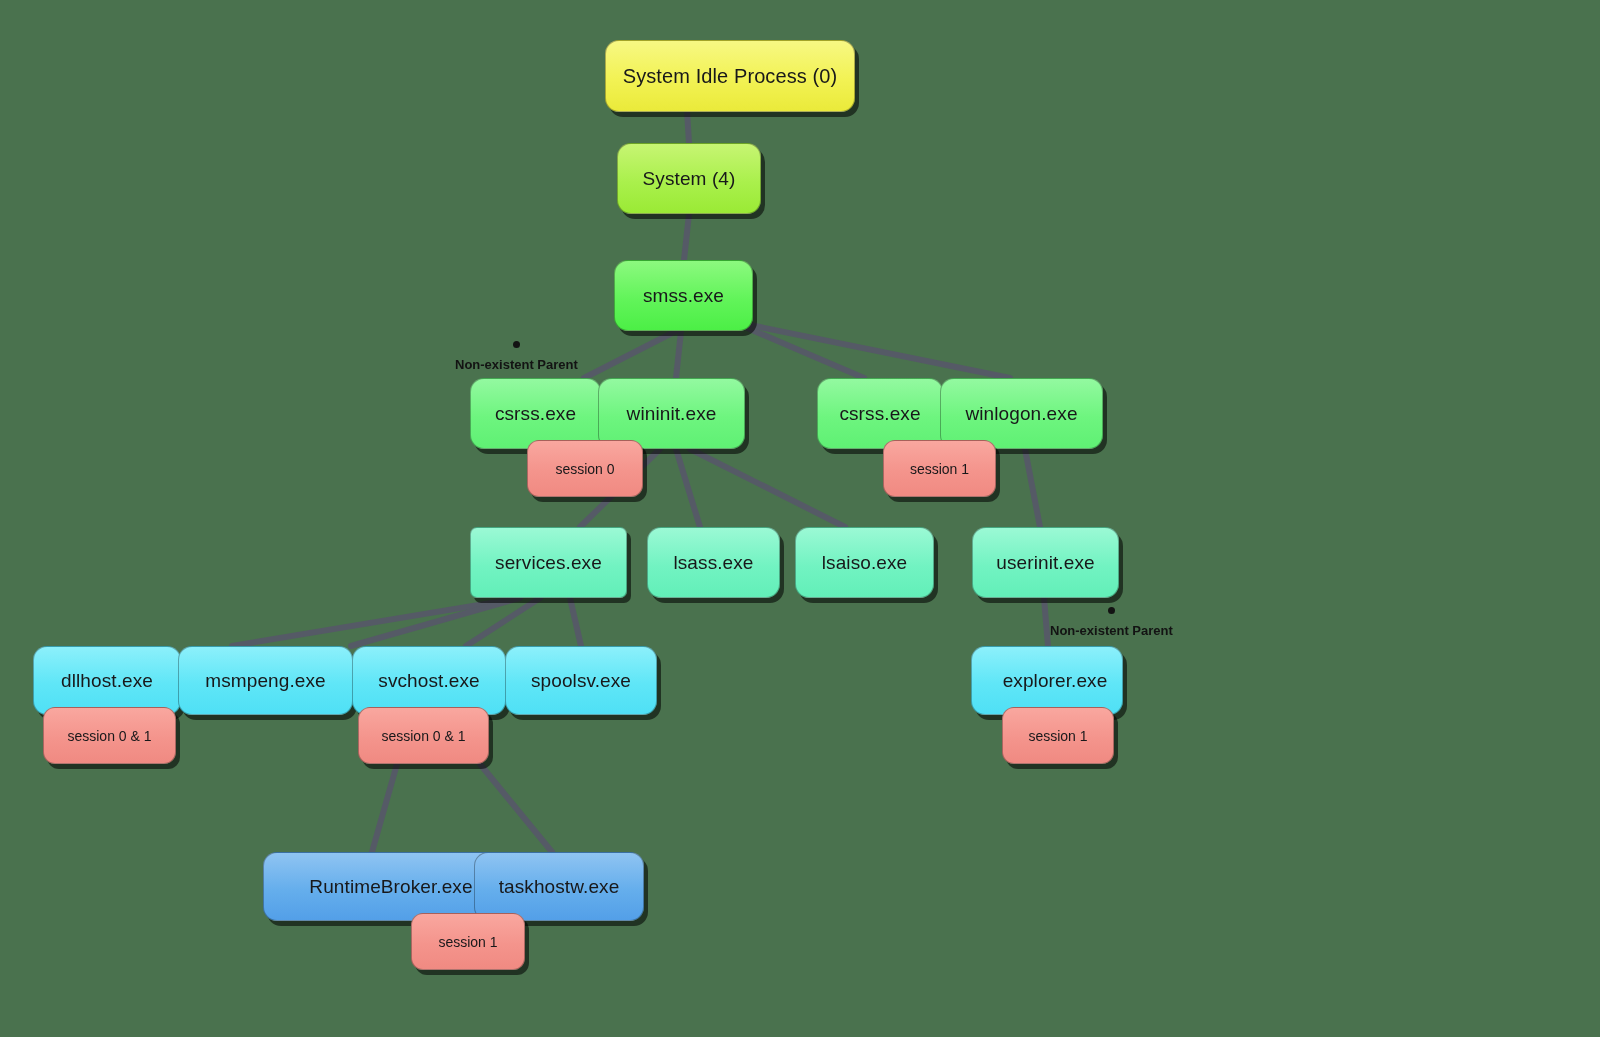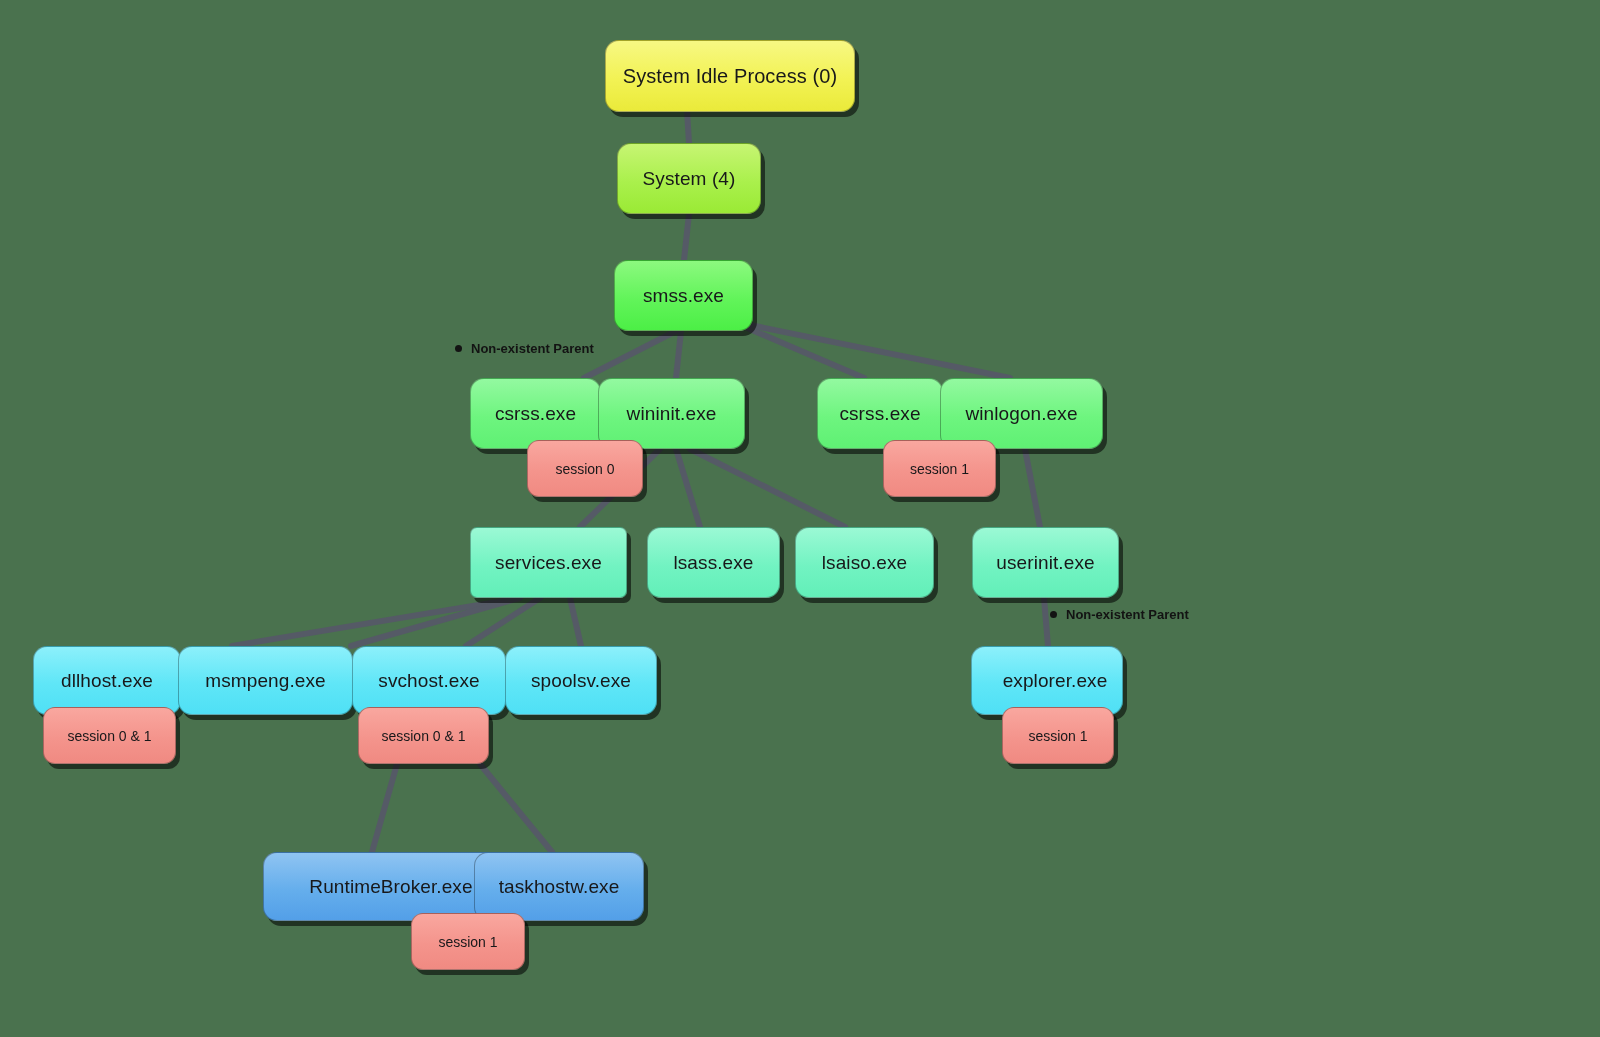--- a/index.html
+++ b/index.html
@@ -65,20 +65,21 @@
   .note {
     position: absolute;
     display: flex;
     align-items: center;
     gap: 9px;
     color: #131313;
     font-size: 13px;
     font-weight: bold;
     z-index: 9;
     white-space: nowrap;
+    flex-direction: column;
   }
   .note .dot {
     width: 7px;
     height: 7px;
     background: #131313;
     border-radius: 50%;
     flex: none;
   }
   .legend {
     position: absolute;

